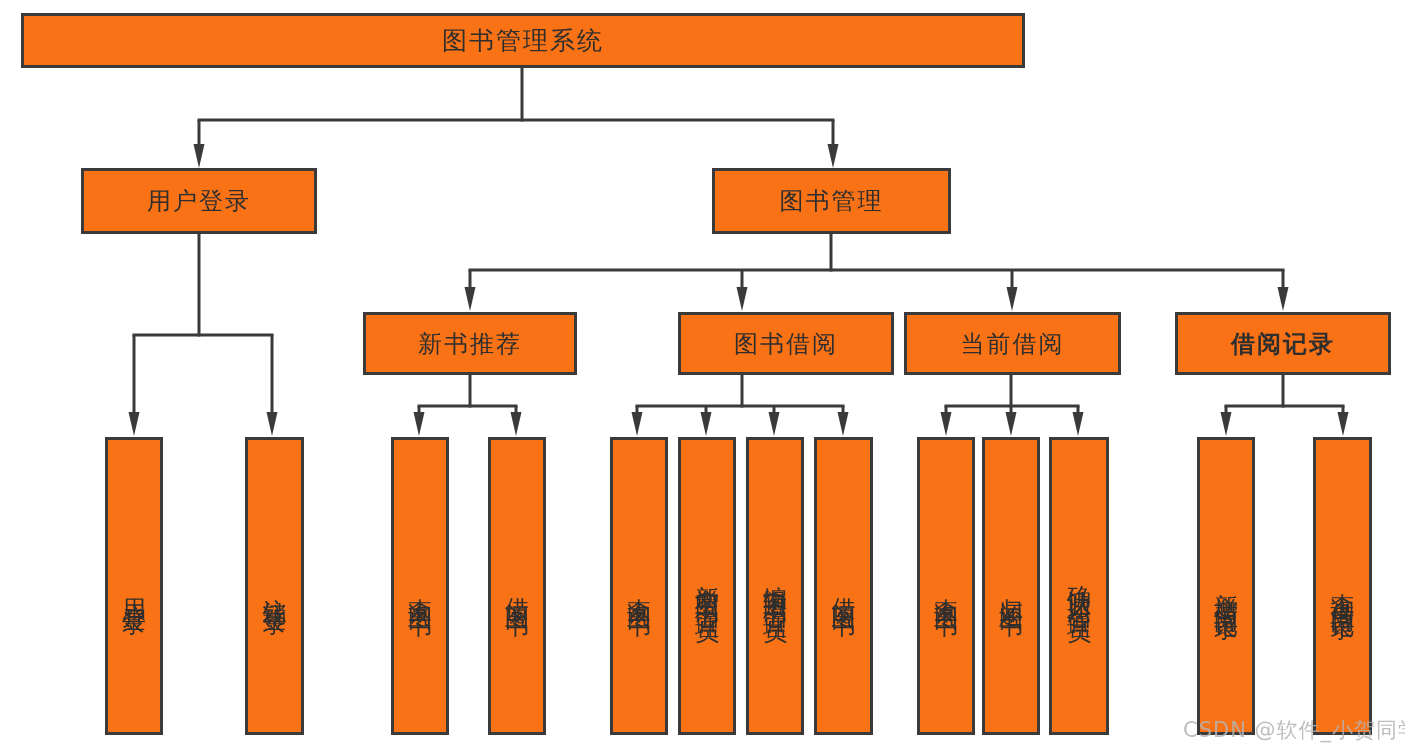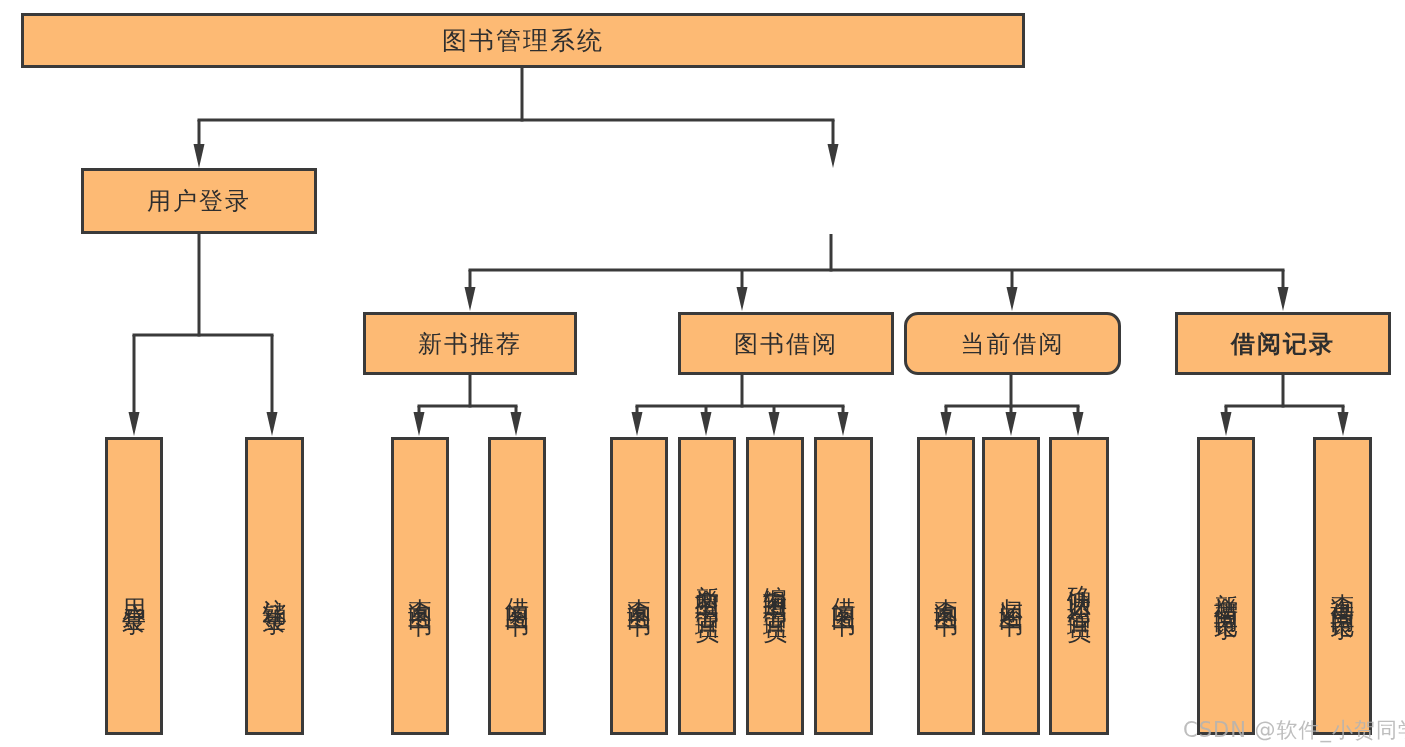--- a/index.html
+++ b/index.html
@@ -8,21 +8,21 @@
     width:1405px;height:747px;
     background:#ffffff;
     font-family:"DejaVu Sans","Liberation Sans",sans-serif;
     overflow:hidden;
     color:var(--text,#2e2e2e);
   }
   #connectors{position:absolute;left:0;top:0;z-index:1;}
   .node{
     position:absolute;
     box-sizing:border-box;
-    background:#fdba74;
+    background:#f97316;
     border:3px solid var(--line,#3a3a3a);
     display:flex;align-items:center;justify-content:center;
     z-index:2;
   }
   .hbox span{
     font-size:24px;
     letter-spacing:2px;
     color:var(--text,#2e2e2e);
     white-space:nowrap;
   }
@@ -118,28 +118,31 @@
     </g>
   </svg>
 
   <div class="node hbox rootbox" style="left:21px;top:13px;width:1004px;height:55px;">
     <span>图书管理系统</span>
   </div>
 
   <div class="node hbox" style="left:81px;top:168px;width:236px;height:66px;">
     <span>用户登录</span>
   </div>
+  <div class="node hbox" style="left:712px;top:168px;width:239px;height:66px;">
+    <span>图书管理</span>
+  </div>
 
   <div class="node hbox" style="left:363px;top:312px;width:214px;height:63px;">
     <span>新书推荐</span>
   </div>
   <div class="node hbox" style="left:634px;top:312px;width:216px;height:63px;margin-left:44px;">
     <span>图书借阅</span>
   </div>
-  <div class="node hbox" style="left:904px;top:312px;width:217px;height:63px;border-radius:14px;">
+  <div class="node hbox" style="left:904px;top:312px;width:217px;height:63px;">
     <span>当前借阅</span>
   </div>
   <div class="node hbox" style="left:1175px;top:312px;width:216px;height:63px;font-weight:bold;">
     <span>借阅记录</span>
   </div>
 
   <div class="node vbox" style="left:105px;top:437px;width:58px;height:298px;">
     <span>用户登录</span>
   </div>
   <div class="node vbox" style="left:245px;top:437px;width:59px;height:298px;">

